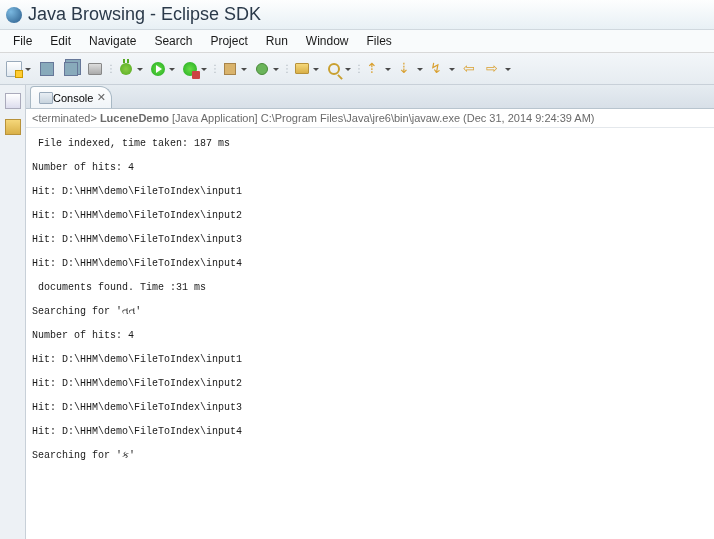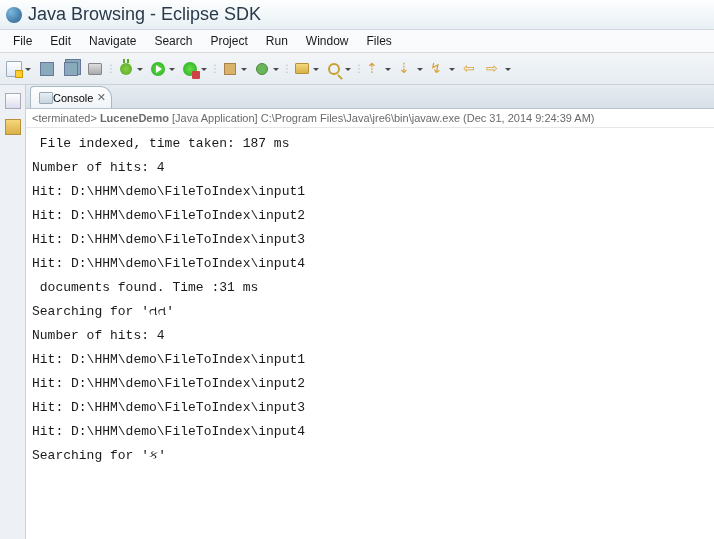--- a/index.html
+++ b/index.html
@@ -158,21 +158,21 @@
   color: #6a6a6a;
   border-bottom: 1px solid #e4e8ec;
   white-space: nowrap;
   background:#fff;
 }
 .console-body {
   flex: 1;
   overflow: auto;
   padding: 4px 6px;
   font-family: "Courier New", monospace;
-  font-size: 13px;
+  font-size: 10px;
   line-height: 24px;
   color: #1a1a1a;
   background:#fff;
 }
 .console-body div { white-space: pre; }
 </style>
 </head>
 <body>
 
 <div class="titlebar">

